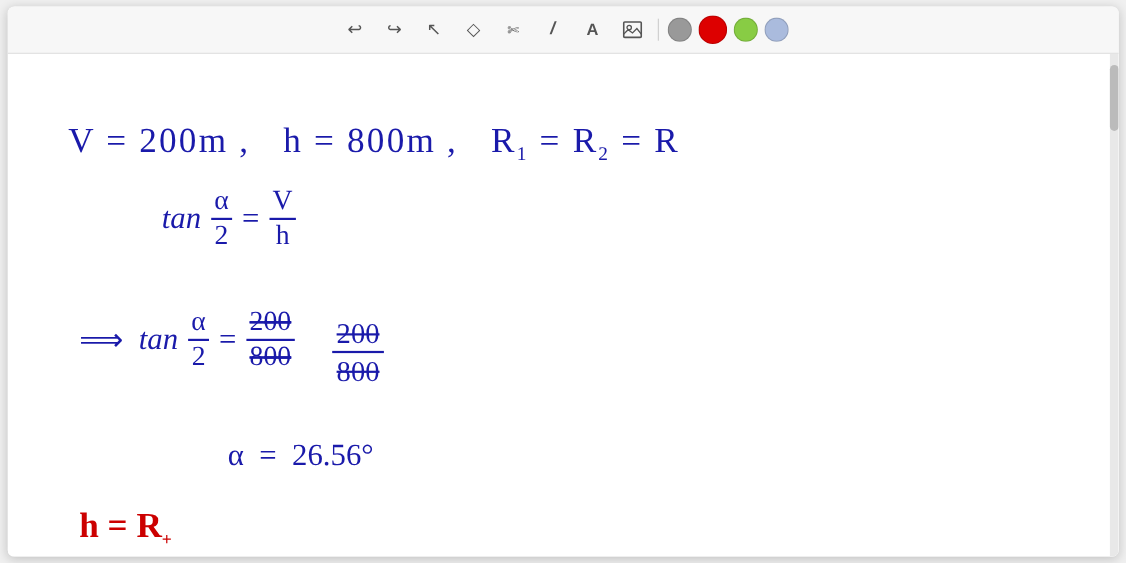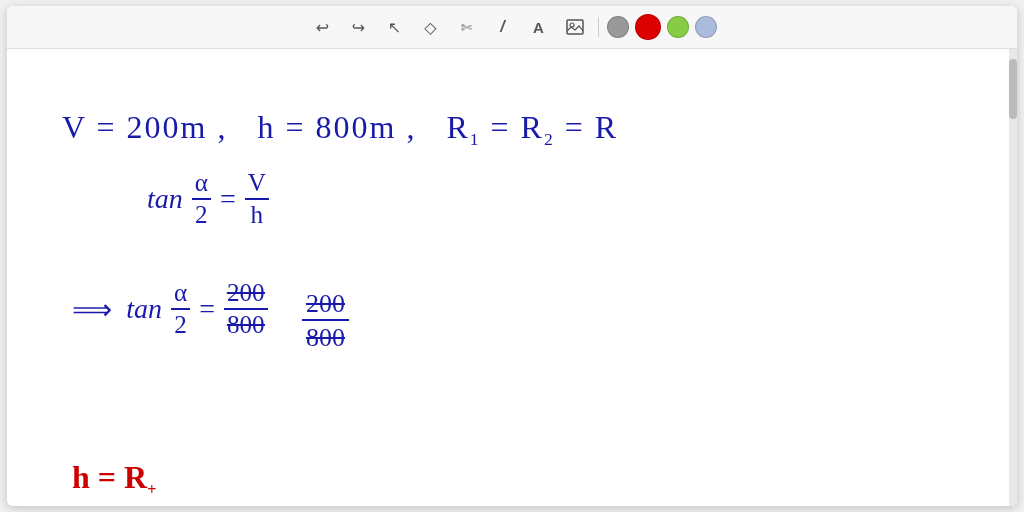--- a/index.html
+++ b/index.html
@@ -226,20 +226,23 @@
           <span class="num" style="text-decoration: line-through;">2<s style="text-decoration-color:#1a1aaa;">0</s><s>0</s></span>
           <span class="den" style="text-decoration: line-through;">8<s>0</s><s>0</s></span>
         </span>
       </div>
 
       <div style="position:absolute; top:240px; left:295px; font-size:26px; color:#1a1aaa; font-family:'Comic Sans MS','Segoe Script',cursive; display:flex; flex-direction:column; align-items:center;">
         <span style="border-bottom:2px solid #1a1aaa; padding:0 4px; text-decoration: line-through; text-decoration-color:#1a1aaa;">200</span>
         <span style="padding: 2px 4px; text-decoration: line-through; text-decoration-color:#1a1aaa;">800</span>
       </div>
 
+      <div class="line4">
+        α &nbsp;= &nbsp;26.56°
+      </div>
 
       <div class="line5">
         h = R<sub style="font-size:0.5em; color:#cc0000;">+</sub>
       </div>
 
     </div>
 
     <div class="scrollbar-right">
       <div class="scrollbar-thumb"></div>
     </div>

